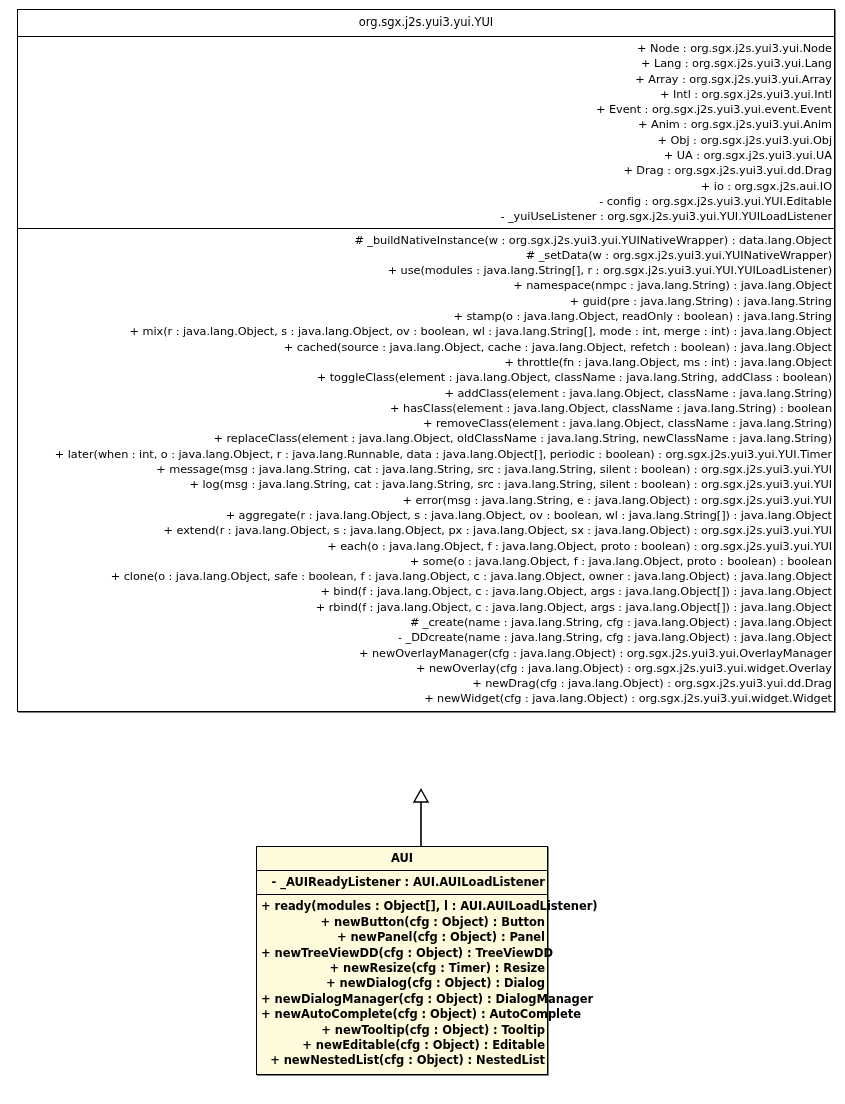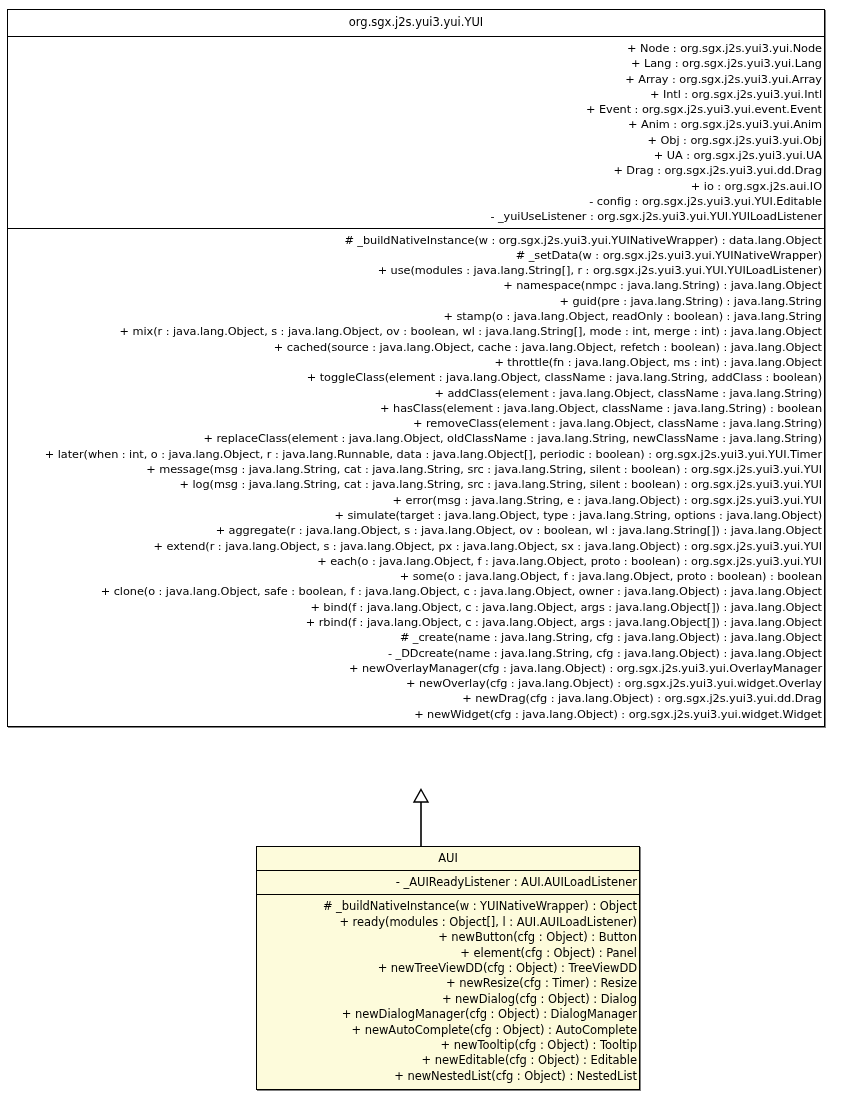--- a/index.html
+++ b/index.html
@@ -46,21 +46,21 @@
   .member {
     font-size: 11.3px;
     line-height: 15.3px;
     white-space: nowrap;
     color: #000000;
     letter-spacing: -0.05px;
   }
 
   
   #class-yui {
-    left: 7px;
+    left: 17px;
     top: 9px;
     width: 818px;
   }
   #class-yui .uml-title {
     font-size: 11.5px;
     padding-top: 6px;
     padding-bottom: 7px;
   }
   #class-yui .uml-attrs {
     padding-top: 4px;
@@ -68,22 +68,23 @@
   }
   #class-yui .uml-ops {
     padding-top: 4px;
     padding-bottom: 4px;
   }
 
   
   #class-aui {
     left: 256px;
     top: 846px;
-    width: 384px;
+    width: 292px;
     background: #a3a3a3;
+    font-weight: bold;
   }
   #class-aui .compartment {
     background: #fdfbdb;
   }
   #class-aui .uml-title {
     padding-top: 5px;
     padding-bottom: 5px;
   }
   #class-aui .uml-attrs {
     padding-top: 4px;
@@ -139,21 +140,20 @@
       <div class="member">+ throttle(fn : java.lang.Object, ms : int) : java.lang.Object</div>
       <div class="member">+ toggleClass(element : java.lang.Object, className : java.lang.String, addClass : boolean)</div>
       <div class="member">+ addClass(element : java.lang.Object, className : java.lang.String)</div>
       <div class="member">+ hasClass(element : java.lang.Object, className : java.lang.String) : boolean</div>
       <div class="member">+ removeClass(element : java.lang.Object, className : java.lang.String)</div>
       <div class="member">+ replaceClass(element : java.lang.Object, oldClassName : java.lang.String, newClassName : java.lang.String)</div>
       <div class="member">+ later(when : int, o : java.lang.Object, r : java.lang.Runnable, data : java.lang.Object[], periodic : boolean) : org.sgx.j2s.yui3.yui.YUI.Timer</div>
       <div class="member">+ message(msg : java.lang.String, cat : java.lang.String, src : java.lang.String, silent : boolean) : org.sgx.j2s.yui3.yui.YUI</div>
       <div class="member">+ log(msg : java.lang.String, cat : java.lang.String, src : java.lang.String, silent : boolean) : org.sgx.j2s.yui3.yui.YUI</div>
       <div class="member">+ error(msg : java.lang.String, e : java.lang.Object) : org.sgx.j2s.yui3.yui.YUI</div>
-      <div class="member">+ simulate(target : java.lang.Object, type : java.lang.String, options : java.lang.Object)</div>
       <div class="member">+ aggregate(r : java.lang.Object, s : java.lang.Object, ov : boolean, wl : java.lang.String[]) : java.lang.Object</div>
       <div class="member">+ extend(r : java.lang.Object, s : java.lang.Object, px : java.lang.Object, sx : java.lang.Object) : org.sgx.j2s.yui3.yui.YUI</div>
       <div class="member">+ each(o : java.lang.Object, f : java.lang.Object, proto : boolean) : org.sgx.j2s.yui3.yui.YUI</div>
       <div class="member">+ some(o : java.lang.Object, f : java.lang.Object, proto : boolean) : boolean</div>
       <div class="member">+ clone(o : java.lang.Object, safe : boolean, f : java.lang.Object, c : java.lang.Object, owner : java.lang.Object) : java.lang.Object</div>
       <div class="member">+ bind(f : java.lang.Object, c : java.lang.Object, args : java.lang.Object[]) : java.lang.Object</div>
       <div class="member">+ rbind(f : java.lang.Object, c : java.lang.Object, args : java.lang.Object[]) : java.lang.Object</div>
       <div class="member"># _create(name : java.lang.String, cfg : java.lang.Object) : java.lang.Object</div>
       <div class="member">- _DDcreate(name : java.lang.String, cfg : java.lang.Object) : java.lang.Object</div>
       <div class="member">+ newOverlayManager(cfg : java.lang.Object) : org.sgx.j2s.yui3.yui.OverlayManager</div>
@@ -169,24 +169,23 @@
 
   <polygon points="15,1.5 22,14 8,14" fill="#ffffff" stroke="#000000" stroke-width="1.4"></polygon>
 </svg>
 
 <div class="uml-class" id="class-aui">
   <div class="compartment uml-title" id="aui-title">AUI</div>
   <div class="compartment uml-members uml-attrs" id="aui-attrs">
       <div class="member">- _AUIReadyListener : AUI.AUILoadListener</div>
     </div>
   <div class="compartment uml-members uml-ops" id="aui-ops">
-      <div class="member"># _buildNativeInstance(w : YUINativeWrapper) : Object</div>
       <div class="member">+ ready(modules : Object[], l : AUI.AUILoadListener)</div>
       <div class="member">+ newButton(cfg : Object) : Button</div>
-      <div class="member">+ element(cfg : Object) : Panel</div>
+      <div class="member">+ newPanel(cfg : Object) : Panel</div>
       <div class="member">+ newTreeViewDD(cfg : Object) : TreeViewDD</div>
       <div class="member">+ newResize(cfg : Timer) : Resize</div>
       <div class="member">+ newDialog(cfg : Object) : Dialog</div>
       <div class="member">+ newDialogManager(cfg : Object) : DialogManager</div>
       <div class="member">+ newAutoComplete(cfg : Object) : AutoComplete</div>
       <div class="member">+ newTooltip(cfg : Object) : Tooltip</div>
       <div class="member">+ newEditable(cfg : Object) : Editable</div>
       <div class="member">+ newNestedList(cfg : Object) : NestedList</div>
     </div>
 </div>

